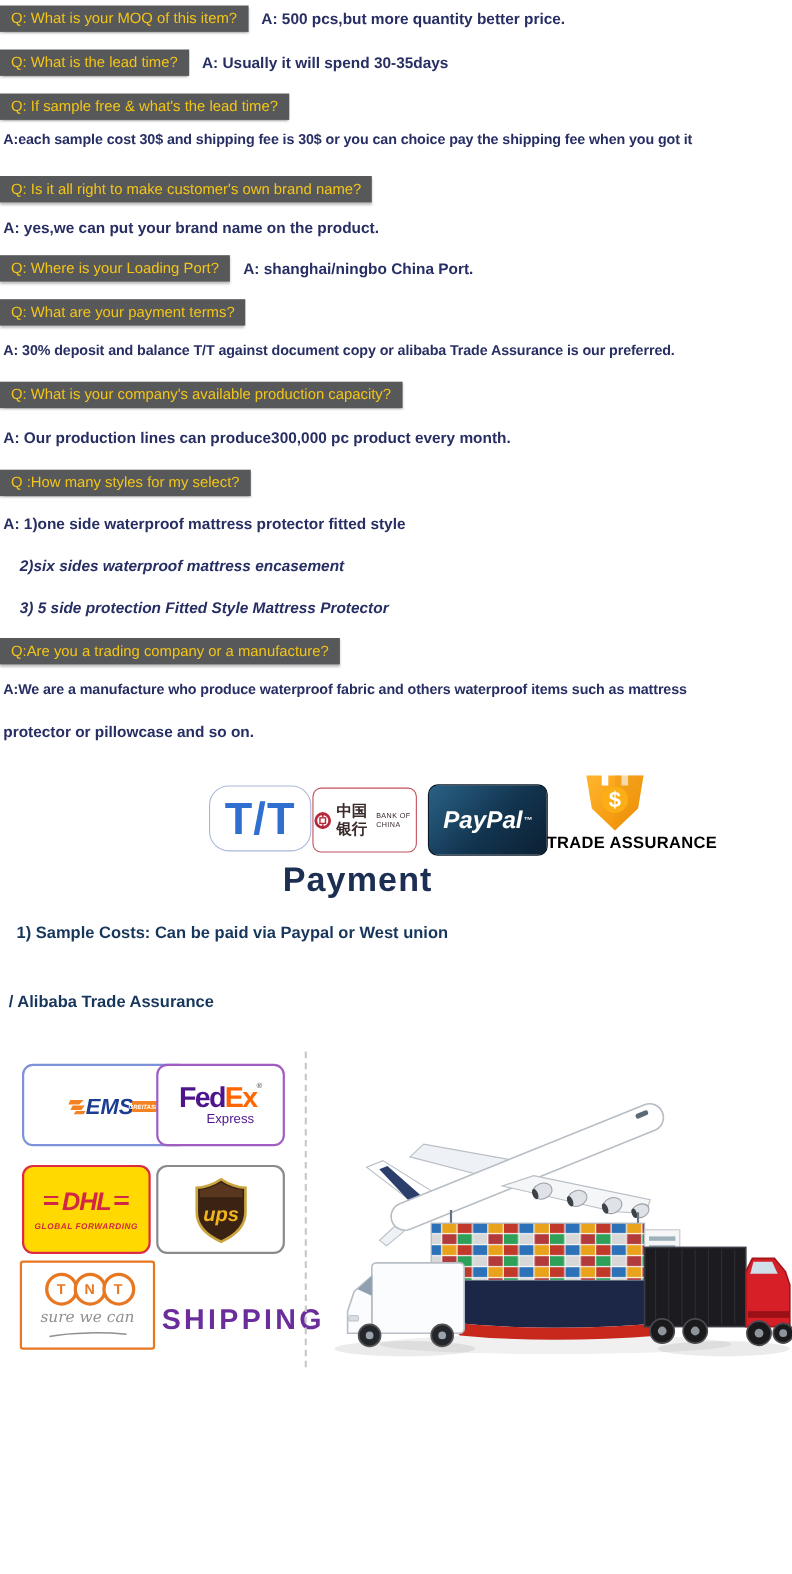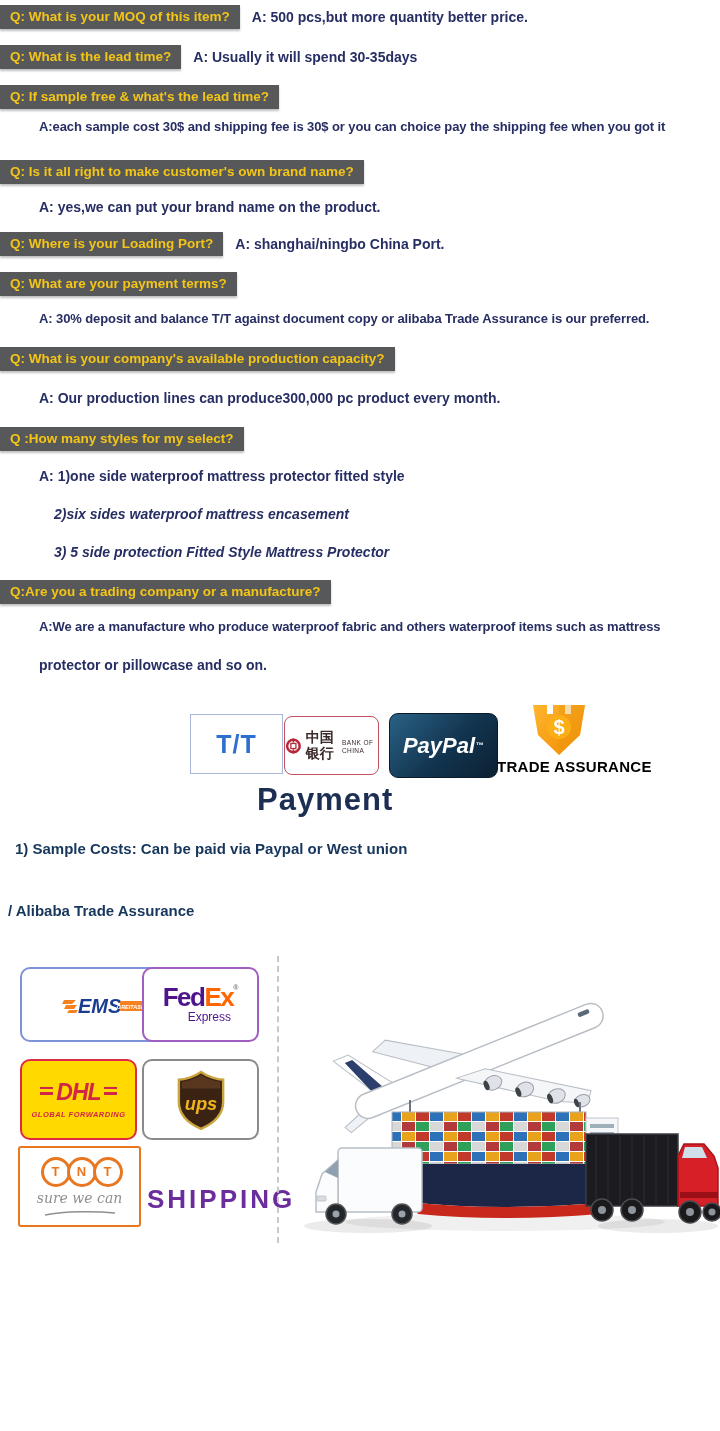--- a/index.html
+++ b/index.html
@@ -1,30 +1,30 @@
 <!DOCTYPE html>
 <html><head>
 <meta charset="utf-8">
 <style>
   html,body{margin:0;padding:0;background:#fff;}
   #page{position:relative;width:720px;height:1431px;background:#fff;overflow:hidden;
         font-family:"Liberation Sans",sans-serif;}
   
   .qrow{position:absolute;left:0;display:flex;align-items:center;gap:12px;white-space:nowrap;}
-  .qbar{display:inline-block;background:#57585a;color:#f3c517;font-weight:bold;
+  .qbar{display:inline-block;background:#57585a;color:#f3c517;font-weight:normal;
         font-size:13.5px;line-height:24px;padding:0 10px;white-space:nowrap;
         box-shadow:0 2px 2px rgba(0,0,0,.25);text-align:right;}
   .ans{color:#272e63;font-weight:bold;font-size:14px;white-space:nowrap;}
-  .ansline{position:absolute;left:3px;color:#272e63;font-weight:bold;font-size:14px;white-space:nowrap;margin-left:36px;}
+  .ansline{position:absolute;left:3px;color:#272e63;font-weight:bold;font-size:14px;white-space:nowrap;}
   .ans-xl{font-size:13px;letter-spacing:-0.1px;}
   .indent{left:18px;font-style:italic;}
   
   .paycard{position:absolute;background:#fff;display:flex;align-items:center;justify-content:center;}
-  #tt-card{left:190px;top:714px;width:91px;height:58px;border:1.5px solid #a9b8d8;border-radius:0;
-           color:#2e6fd0;font-size:25px;font-weight:bold;letter-spacing:1px;}
+  #tt-card{left:190px;top:714px;width:91px;height:58px;border:1.5px solid #a9b8d8;border-radius:18px;
+           color:#2e6fd0;font-size:41px;font-weight:bold;letter-spacing:1px;}
   #boc-card{left:284px;top:716px;width:93px;height:57px;border:1.5px solid #c4505e;border-radius:8px;gap:4px;}
   .boc-col{display:flex;flex-direction:row;align-items:center;line-height:1.1;}
   .boc-cn{font-size:14px;font-weight:bold;color:#3a2a2a;}
   .boc-en{font-size:6.5px;color:#3a2a2a;letter-spacing:.4px;margin-top:2px;}
   #paypal-card{left:389px;top:713px;width:107px;height:63px;border-radius:9px;
                background:linear-gradient(135deg,#2a6286 0%,#12344f 55%,#0c2032 100%);
                color:#fff;font-style:italic;font-weight:bold;font-size:22px;border:1px solid #0a1a29;}
   #paypal-card sup{font-size:8px;font-style:normal;margin-left:1px;}
   #ta-icon{position:absolute;left:527px;top:701px;}
   #ta-label{position:absolute;left:497px;top:758px;width:134px;text-align:center;

